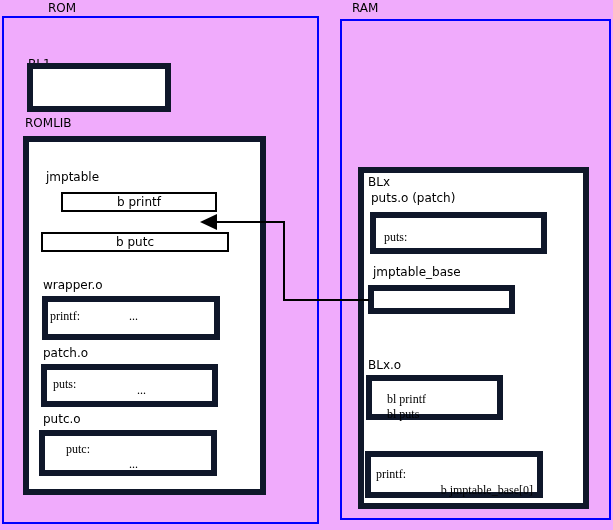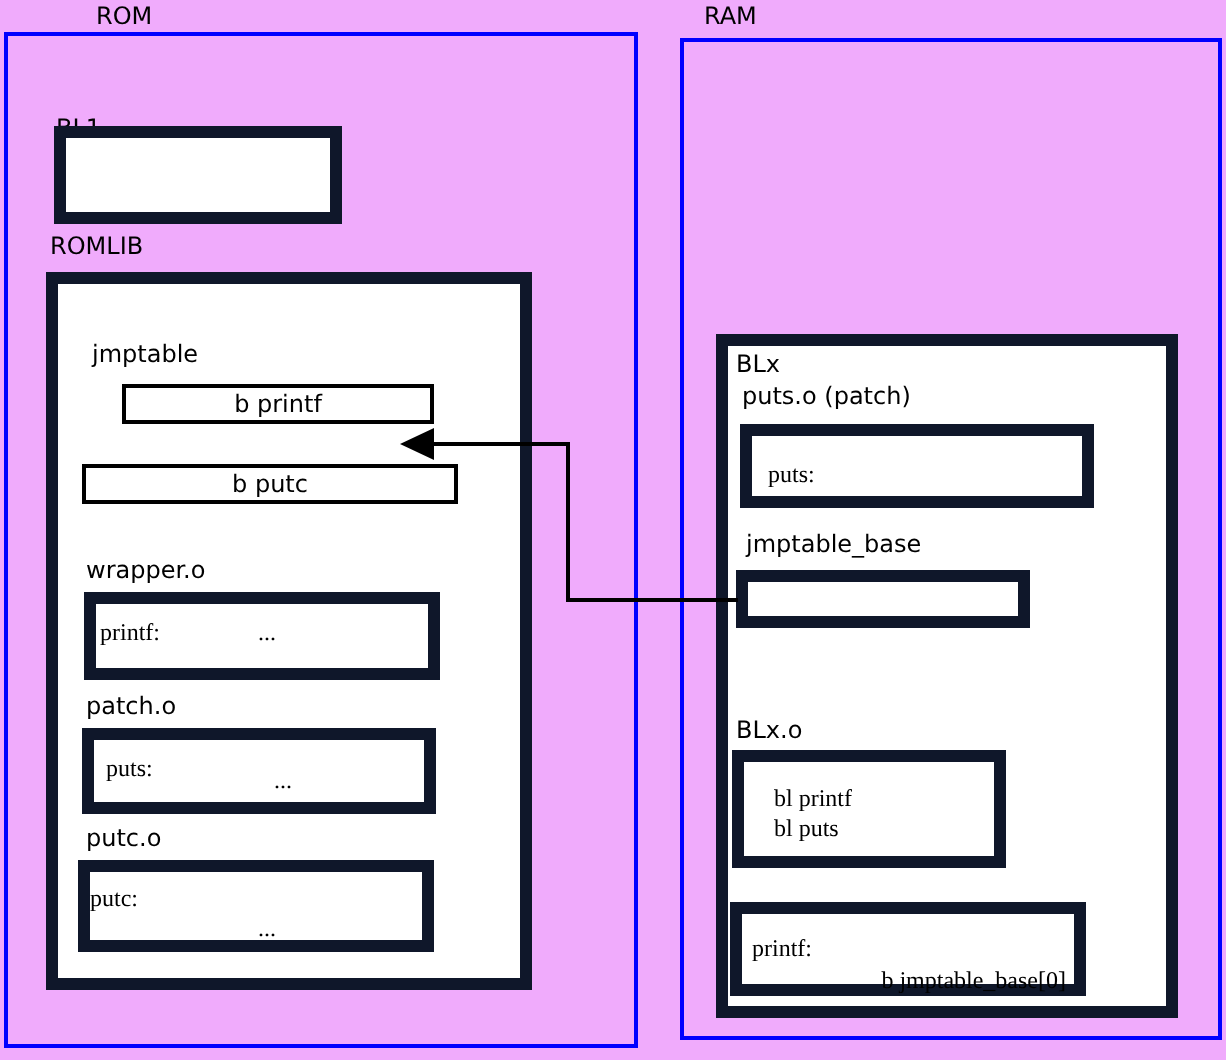--- a/index.html
+++ b/index.html
@@ -84,40 +84,40 @@
   </div>
 
   <div class="lbl" style="left:43px; top:346px;">patch.o</div>
   <div class="box" style="left:41px; top:364px; width:177px; height:43px;">
     <span class="intext" style="left:6px; top:8px;">puts:</span>
     <span class="intext" style="left:90px; top:14px;">...</span>
   </div>
 
   <div class="lbl" style="left:43px; top:412px;">putc.o</div>
   <div class="box" style="left:39px; top:430px; width:178px; height:46px;">
-    <span class="intext" style="left:0; top:7px;">putc:</span>
+    <span class="intext" style="left:21px; top:7px;">putc:</span>
     <span class="intext" style="left:84px; top:22px;">...</span>
   </div>
 
   <div class="lbl" style="left:352px; top:1px;">RAM</div>
   <div class="frame" style="left:340px; top:19px; width:271px; height:501px;"></div>
 
   <div class="box" style="left:358px; top:167px; width:231px; height:342px;"></div>
   <div class="lbl" style="left:368px; top:175px;">BLx</div>
 
   <div class="lbl" style="left:371px; top:191px;">puts.o (patch)</div>
   <div class="box" style="left:370px; top:212px; width:177px; height:42px;">
     <span class="intext" style="left:8px; top:13px;">puts:</span>
   </div>
 
   <div class="lbl" style="left:373px; top:265px;">jmptable_base</div>
   <div class="box" style="left:368px; top:285px; width:147px; height:29px;"></div>
 
   <div class="lbl" style="left:368px; top:358px;">BLx.o</div>
-  <div class="box" style="left:366px; top:375px; width:137px; height:59px;padding-left:28px;">
+  <div class="box" style="left:366px; top:375px; width:137px; height:45px;padding-left:28px;">
     <span class="intext" style="left:15px; top:12px;">bl printf</span>
     <span class="intext" style="left:15px; top:27px;">bl puts</span>
   </div>
 
   <div class="box" style="left:365px; top:451px; width:178px; height:47px;">
     <span class="intext" style="left:5px; top:11px;">printf:</span>
     <span class="intext" style="right:4px; top:27px;">b jmptable_base[0]</span>
   </div>
 
   <svg id="connector-svg" viewBox="0 0 613 530" xmlns="http://www.w3.org/2000/svg">

